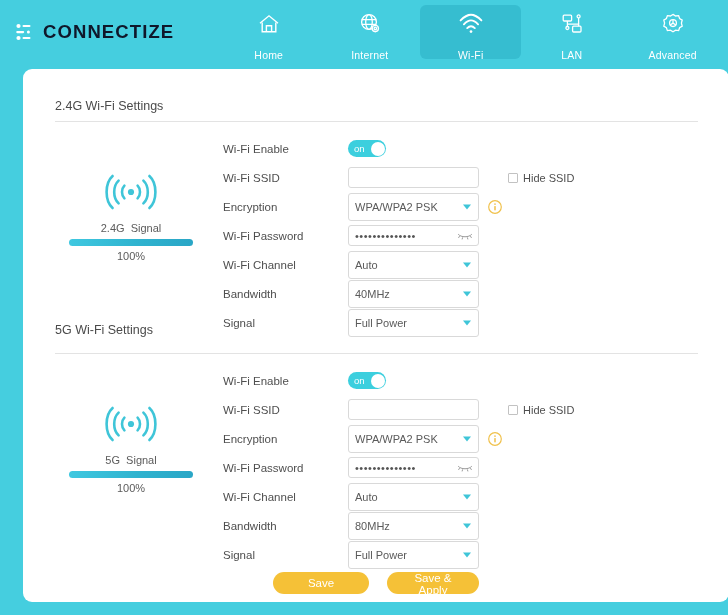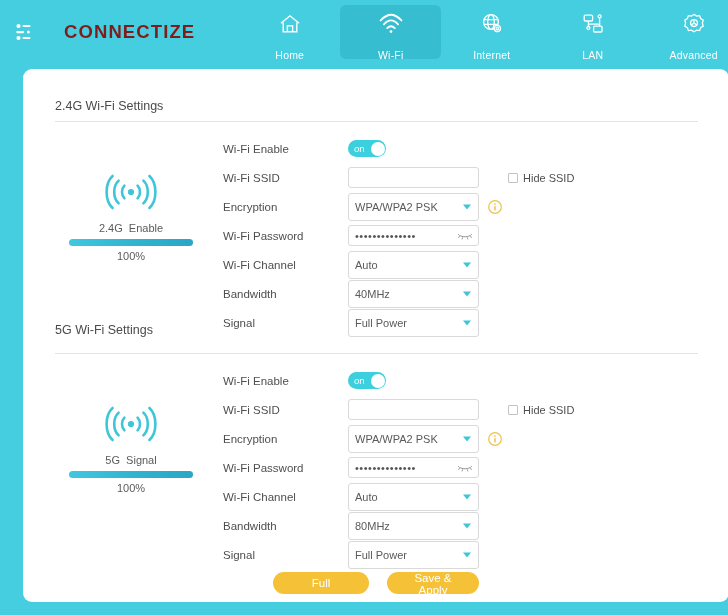--- a/index.html
+++ b/index.html
@@ -23,25 +23,24 @@
     padding: 0 0 0 14px;
   }
   .brand {
     display: flex;
     align-items: center;
     gap: 7px;
     margin-right: 44px;
   }
   .brand-mark { width: 22px; height: 22px; display:block; }
   .brand-name {
-    color: #7f1d1d;
+    color: #0f172a;
     font-size: 18.5px;
     font-weight: bold;
     letter-spacing: 1.1px;
-    margin-left: 21px;
   }
   .nav {
     display: flex;
     align-items: flex-start;
     gap: 0px;
   }
   .nav-item {
     width: 101px;
     height: 54px;
     padding-top: 6px;
@@ -277,46 +276,46 @@
       <span class="nav-ico">
         <svg width="26" height="26" viewBox="0 0 26 26" fill="none" stroke="#ffffff" stroke-width="1.4">
           <path d="M4 12.2 L13 4.8 L22 12.2"></path>
           <path d="M6.2 11.6 V20.8 H19.8 V11.6"></path>
           <path d="M10.4 20.8 V14.8 H15.6 V20.8"></path>
         </svg>
       </span>
       <span class="nav-label">Home</span>
     </div>
 
-    <div class="nav-item active">
-      <span class="nav-ico">
-        <svg width="28" height="26" viewBox="0 0 28 26" fill="none" stroke="#ffffff" stroke-width="1.9" stroke-linecap="round">
-          <path d="M3.6 9.4 C7.2 5.6 12 3.8 14 3.8 C16 3.8 20.8 5.6 24.4 9.4"></path>
-          <path d="M6.9 13.3 C9.5 10.6 12.3 9.4 14 9.4 C15.7 9.4 18.5 10.6 21.1 13.3"></path>
-          <path d="M10.2 17.1 C11.6 15.7 13 15.2 14 15.2 C15 15.2 16.4 15.7 17.8 17.1"></path>
-          <circle cx="14" cy="20.6" r="1.35" fill="#ffffff" stroke="none"></circle>
-        </svg>
-      </span>
-      <span class="nav-label">Wi-Fi</span>
-    </div>
-
     <div class="nav-item">
       <span class="nav-ico">
         <svg width="26" height="26" viewBox="0 0 26 26" fill="none" stroke="#ffffff" stroke-width="1.3">
           <circle cx="12" cy="11" r="7.4"></circle>
           <ellipse cx="12" cy="11" rx="3.3" ry="7.4"></ellipse>
           <path d="M4.8 8.6 H19.2 M4.8 13.4 H19.2"></path>
           <circle cx="18.3" cy="17.4" r="3.1" fill="#45CEDF"></circle>
           <circle cx="18.3" cy="17.4" r="1.2"></circle>
           <path d="M18.3 13.6 V14.6 M18.3 20.2 V21.2 M14.5 17.4 H15.5 M21.1 17.4 H22.1"></path>
         </svg>
       </span>
       <span class="nav-label">Internet</span>
     </div>
 
+    <div class="nav-item active">
+      <span class="nav-ico">
+        <svg width="28" height="26" viewBox="0 0 28 26" fill="none" stroke="#ffffff" stroke-width="1.9" stroke-linecap="round">
+          <path d="M3.6 9.4 C7.2 5.6 12 3.8 14 3.8 C16 3.8 20.8 5.6 24.4 9.4"></path>
+          <path d="M6.9 13.3 C9.5 10.6 12.3 9.4 14 9.4 C15.7 9.4 18.5 10.6 21.1 13.3"></path>
+          <path d="M10.2 17.1 C11.6 15.7 13 15.2 14 15.2 C15 15.2 16.4 15.7 17.8 17.1"></path>
+          <circle cx="14" cy="20.6" r="1.35" fill="#ffffff" stroke="none"></circle>
+        </svg>
+      </span>
+      <span class="nav-label">Wi-Fi</span>
+    </div>
+
     <div class="nav-item">
       <span class="nav-ico">
         <svg width="26" height="26" viewBox="0 0 26 26" fill="none" stroke="#ffffff" stroke-width="1.3">
           <rect x="4.2" y="4.2" width="8.4" height="5.8" rx="1"></rect>
           <rect x="13.6" y="15.2" width="8.4" height="5.8" rx="1"></rect>
           <path d="M8.4 10 V13.2 M8.4 13.2 H19.6 V15.2 M8.4 13.2 V15.6"></path>
           <circle cx="19.6" cy="5.4" r="1.5"></circle>
           <path d="M19.6 6.9 V13.2"></path>
           <circle cx="8.4" cy="17" r="1.5"></circle>
         </svg>
@@ -348,21 +347,21 @@
       <svg width="60" height="42" viewBox="0 0 60 42" fill="none" stroke="#3FC5D8" stroke-width="2.6" stroke-linecap="round">
         <circle cx="30" cy="21" r="3.1" fill="#3FC5D8" stroke="none"></circle>
         <path d="M23.4 14.6 C21.6 16.4 21.0 18.6 21.0 21 C21.0 23.4 21.6 25.6 23.4 27.4"></path>
         <path d="M36.6 14.6 C38.4 16.4 39.0 18.6 39.0 21 C39.0 23.4 38.4 25.6 36.6 27.4"></path>
         <path d="M17.6 9.6 C14.4 12.6 13.2 16.8 13.2 21 C13.2 25.2 14.4 29.4 17.6 32.4"></path>
         <path d="M42.4 9.6 C45.6 12.6 46.8 16.8 46.8 21 C46.8 25.2 45.6 29.4 42.4 32.4"></path>
         <path d="M11.6 5.0 C7.4 8.8 5.6 14.6 5.6 21 C5.6 27.4 7.4 33.2 11.6 37.0"></path>
         <path d="M48.4 5.0 C52.6 8.8 54.4 14.6 54.4 21 C54.4 27.4 52.6 33.2 48.4 37.0"></path>
       </svg>
     </div>
-    <div class="signal-label">2.4G  Enable</div>
+    <div class="signal-label">2.4G  Signal</div>
     <div class="signal-bar"></div>
     <div class="signal-pct">100%</div>
   </div>
 
   <div class="form" style="left:200px; top:65px;">
 
     <div class="row">
       <div class="row-label">Wi-Fi Enable</div>
       <div class="ctl">
         <div class="toggle">
@@ -548,17 +547,17 @@
         <div class="sel">
           <span class="sel-val">Full Power</span>
           <span class="caret"></span>
         </div>
       </div>
     </div>
 
   </div>
 
   <div class="btn-row">
-    <button class="btn save">Full</button>
+    <button class="btn save">Save</button>
     <button class="btn save-apply">Save &amp; Apply</button>
   </div>
 
 </div>
 
 </body></html>

